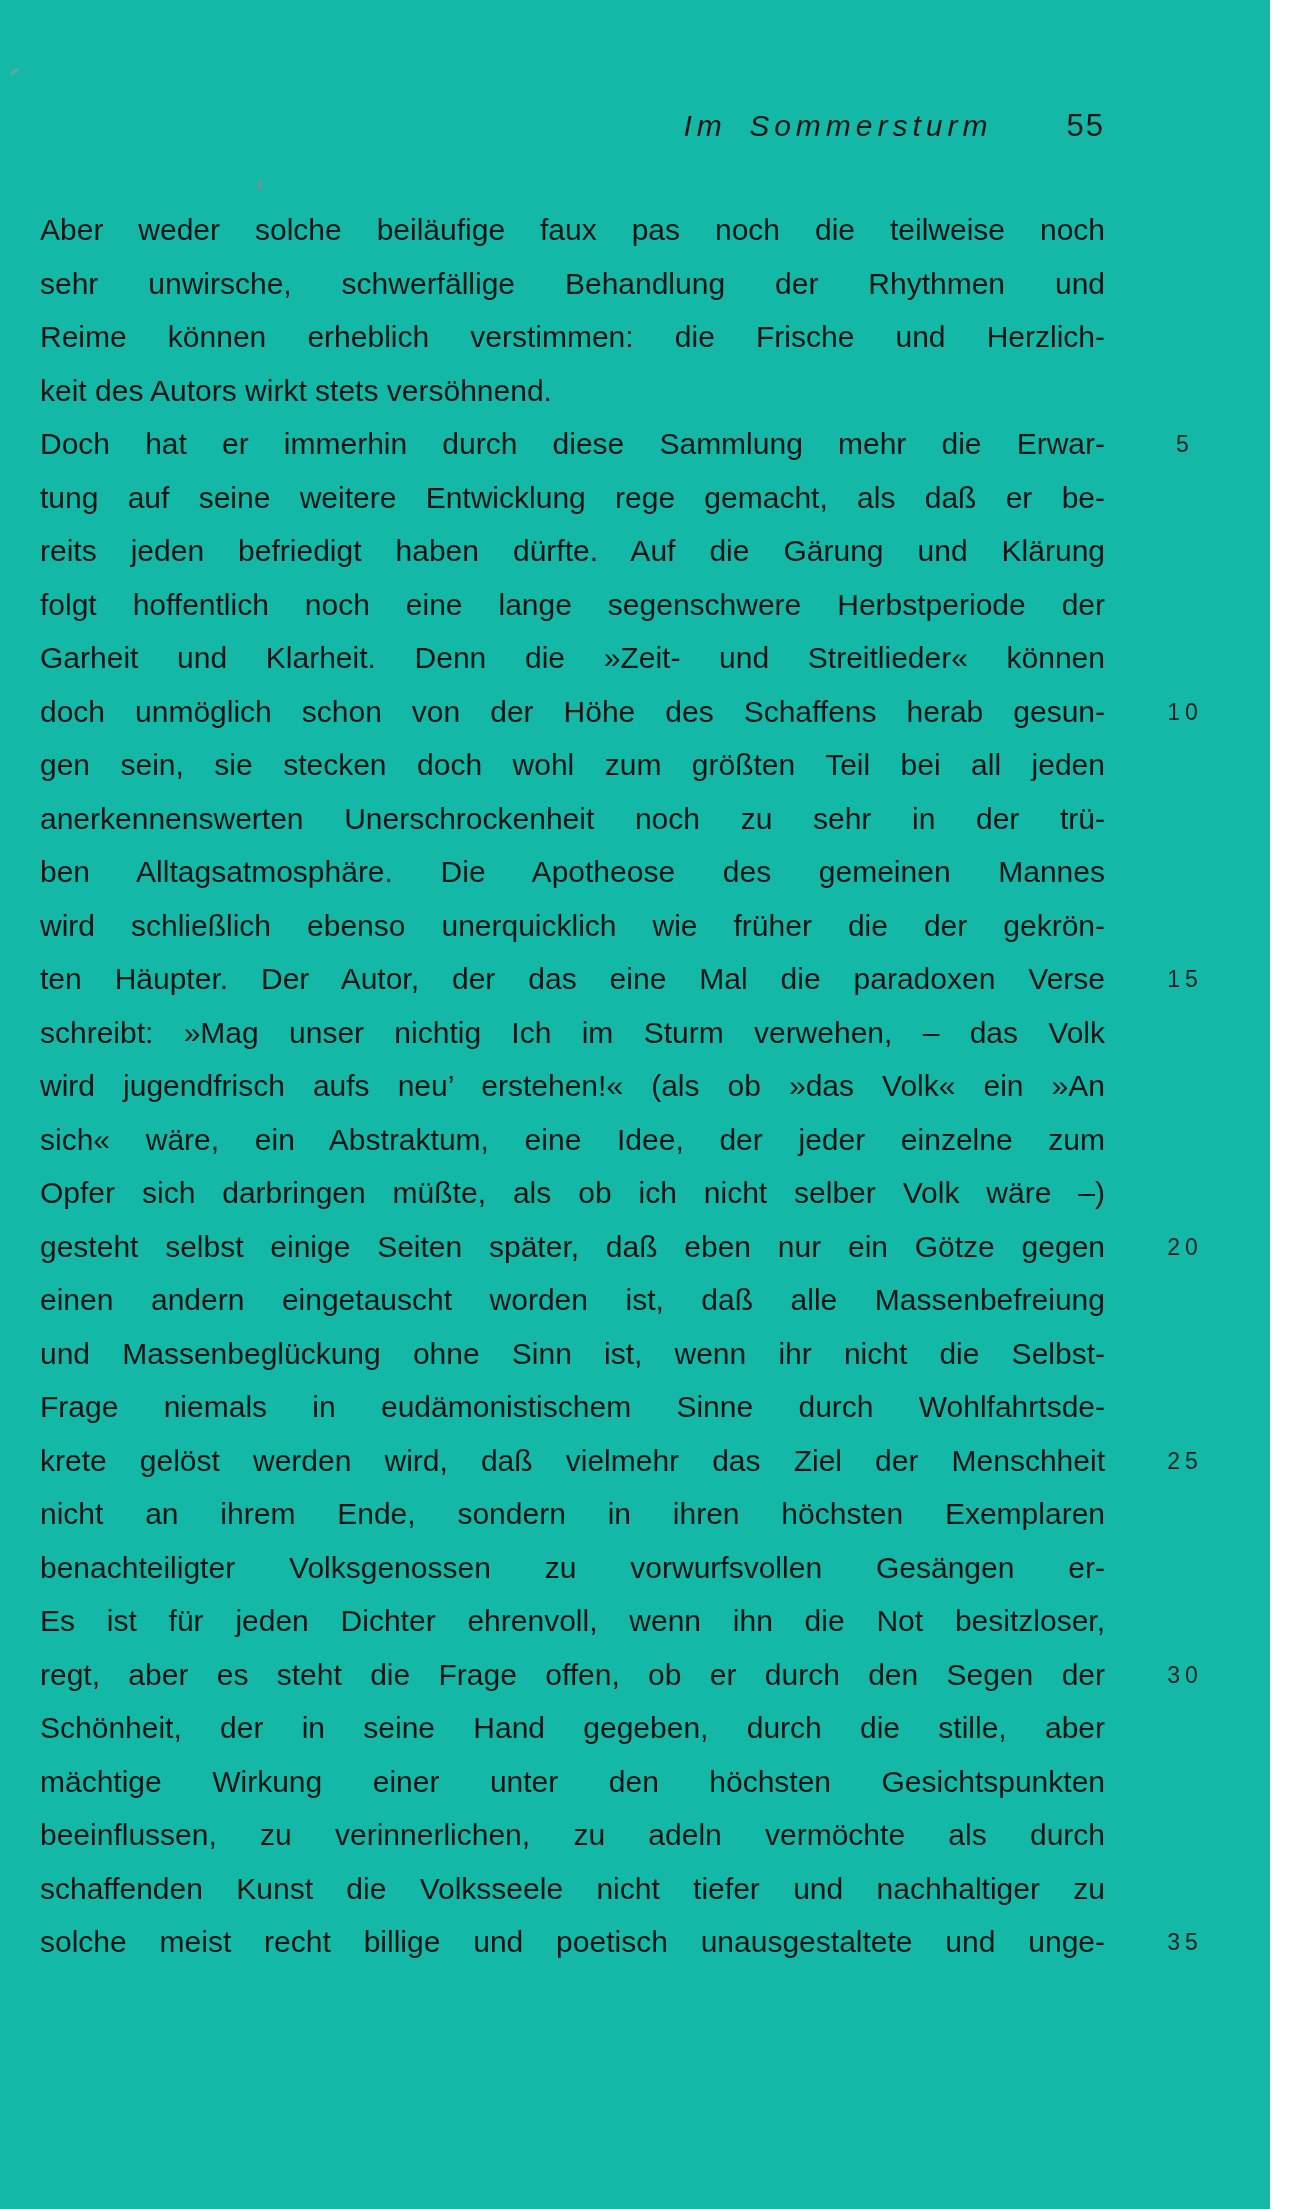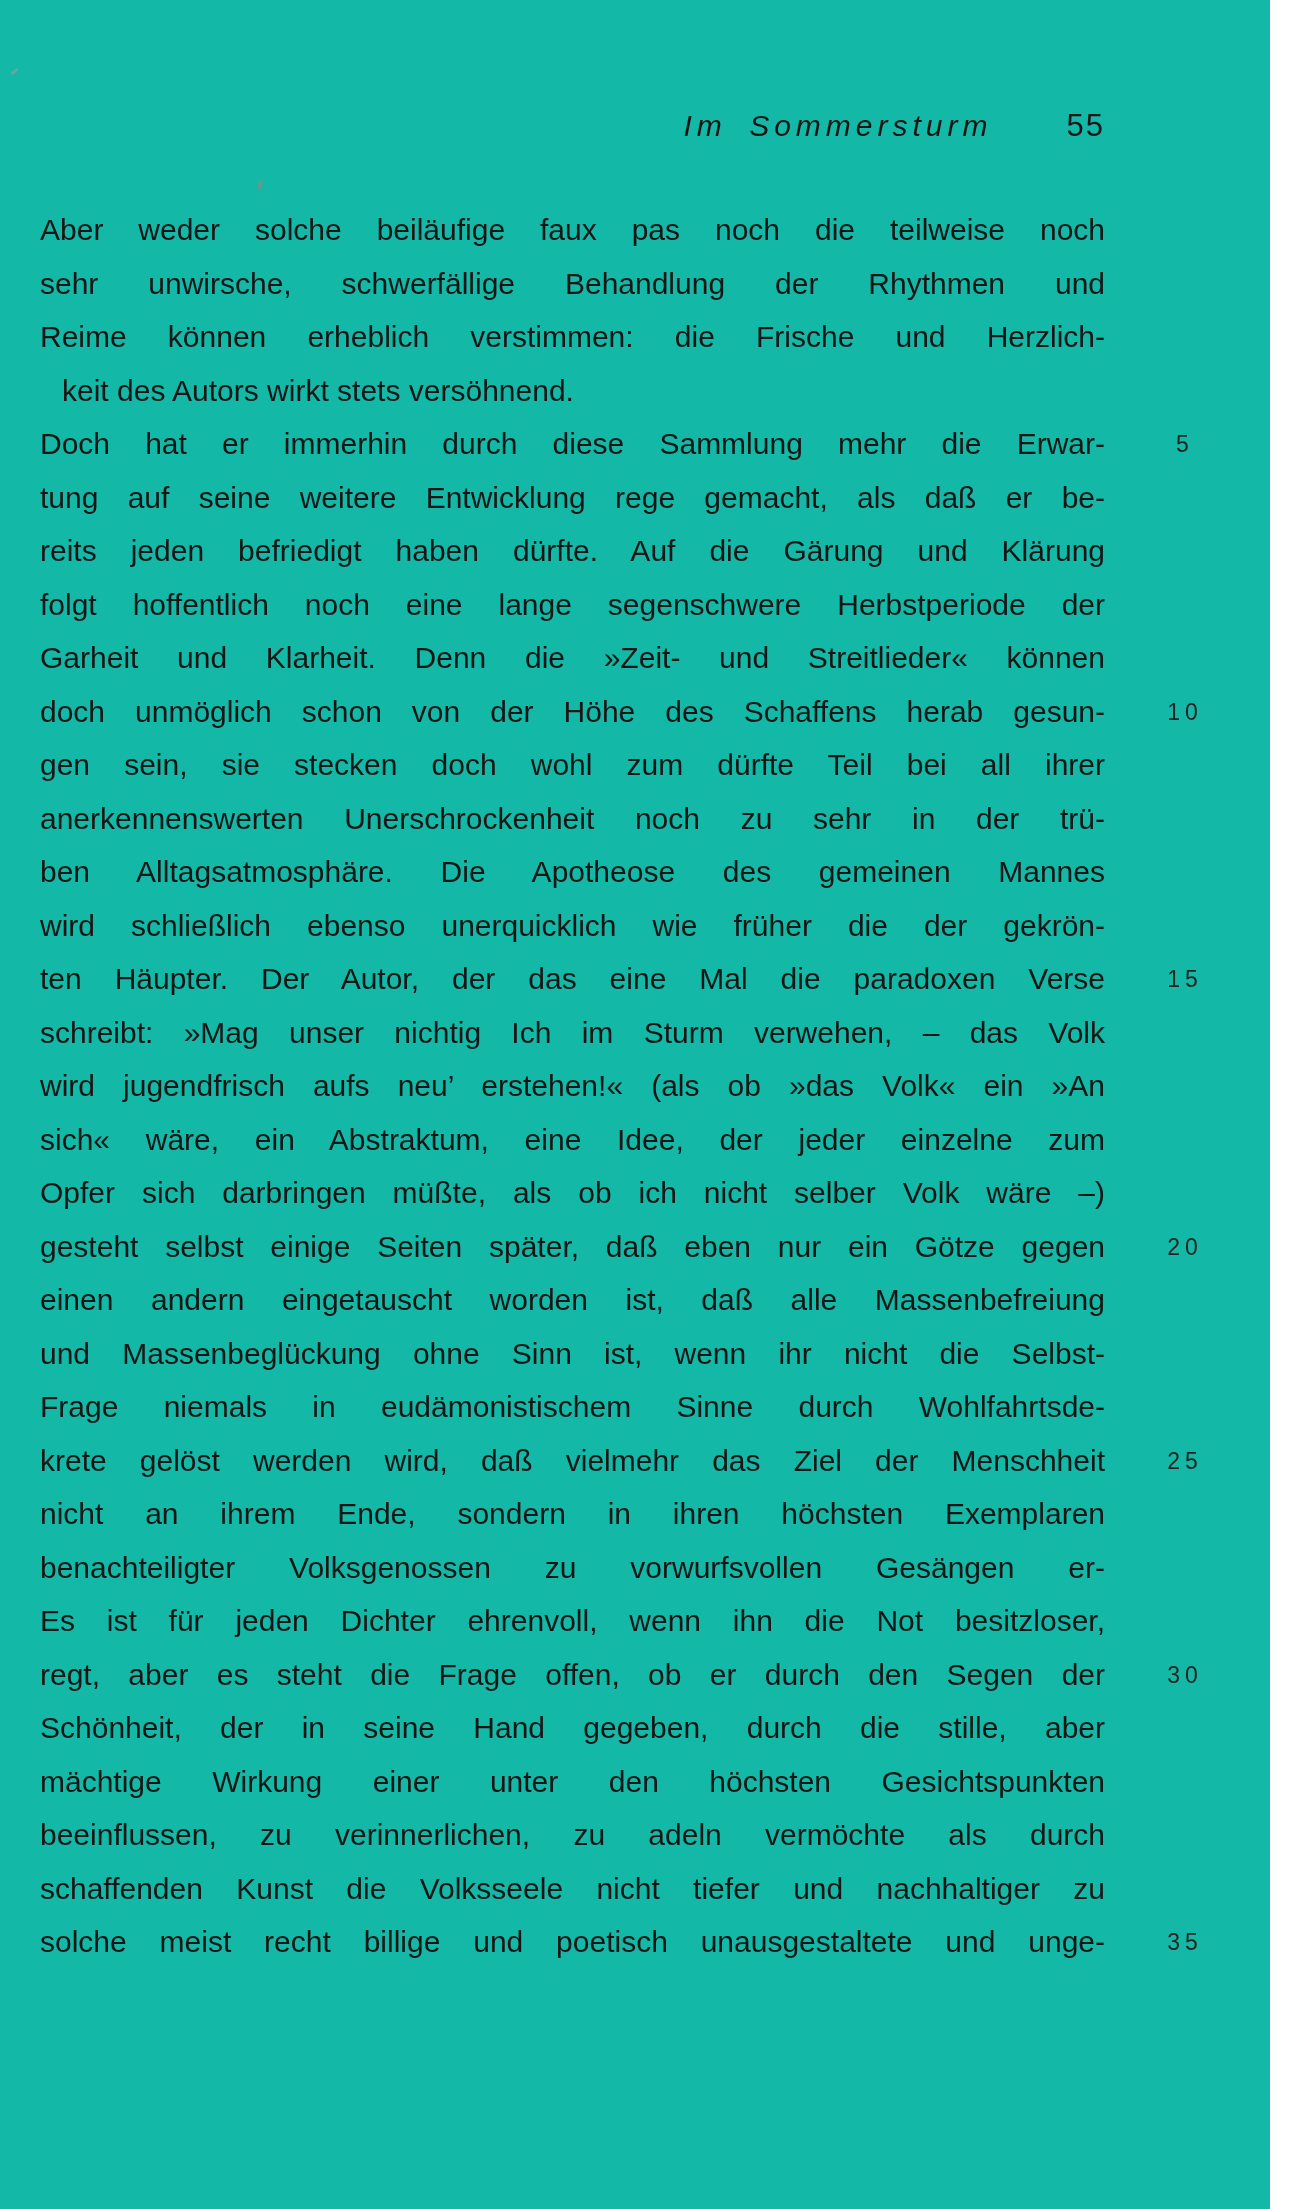--- a/index.html
+++ b/index.html
@@ -45,21 +45,20 @@
     height: 53.5px;
     line-height: 53.5px;
     font-size: 30px;
     text-align: justify;
     text-align-last: justify;
     text-justify: inter-word;
     white-space: normal;
   }
   .line.no-just {
     text-align-last: left;
-    margin-left: 22px;
   }
   .linenum {
     position: absolute;
     left: 1092px;
     top: 1px;
     width: 106px;
     text-align: center;
     text-align-last: center;
     font-size: 23px;
     letter-spacing: 5px;
@@ -85,21 +84,21 @@
       <div class="line">Aber weder solche beiläufige faux pas noch die teilweise noch</div>
       <div class="line">sehr unwirsche, schwerfällige Behandlung der Rhythmen und</div>
       <div class="line">Reime können erheblich verstimmen: die Frische und Herzlich-</div>
       <div class="line no-just">keit des Autors wirkt stets versöhnend.</div>
       <div class="line">Doch hat er immerhin durch diese Sammlung mehr die Erwar-<span class="linenum">5</span></div>
       <div class="line">tung auf seine weitere Entwicklung rege gemacht, als daß er be-</div>
       <div class="line">reits jeden befriedigt haben dürfte. Auf die Gärung und Klärung</div>
       <div class="line">folgt hoffentlich noch eine lange segenschwere Herbstperiode der</div>
       <div class="line">Garheit und Klarheit. Denn die »Zeit- und Streitlieder« können</div>
       <div class="line">doch unmöglich schon von der Höhe des Schaffens herab gesun-<span class="linenum">10</span></div>
-      <div class="line">gen sein, sie stecken doch wohl zum dürfte Teil bei all ihrer</div>
+      <div class="line">gen sein, sie stecken doch wohl zum größten Teil bei all jeden</div>
       <div class="line">anerkennenswerten Unerschrockenheit noch zu sehr in der trü-</div>
       <div class="line">ben Alltagsatmosphäre. Die Apotheose des gemeinen Mannes</div>
       <div class="line">wird schließlich ebenso unerquicklich wie früher die der gekrön-</div>
       <div class="line">ten Häupter. Der Autor, der das eine Mal die paradoxen Verse<span class="linenum">15</span></div>
       <div class="line">schreibt: »Mag unser nichtig Ich im Sturm verwehen, – das Volk</div>
       <div class="line">wird jugendfrisch aufs neu’ erstehen!« (als ob »das Volk« ein »An</div>
       <div class="line">sich« wäre, ein Abstraktum, eine Idee, der jeder einzelne zum</div>
       <div class="line">Opfer sich darbringen müßte, als ob ich nicht selber Volk wäre –)</div>
       <div class="line">gesteht selbst einige Seiten später, daß eben nur ein Götze gegen<span class="linenum">20</span></div>
       <div class="line">einen andern eingetauscht worden ist, daß alle Massenbefreiung</div>

